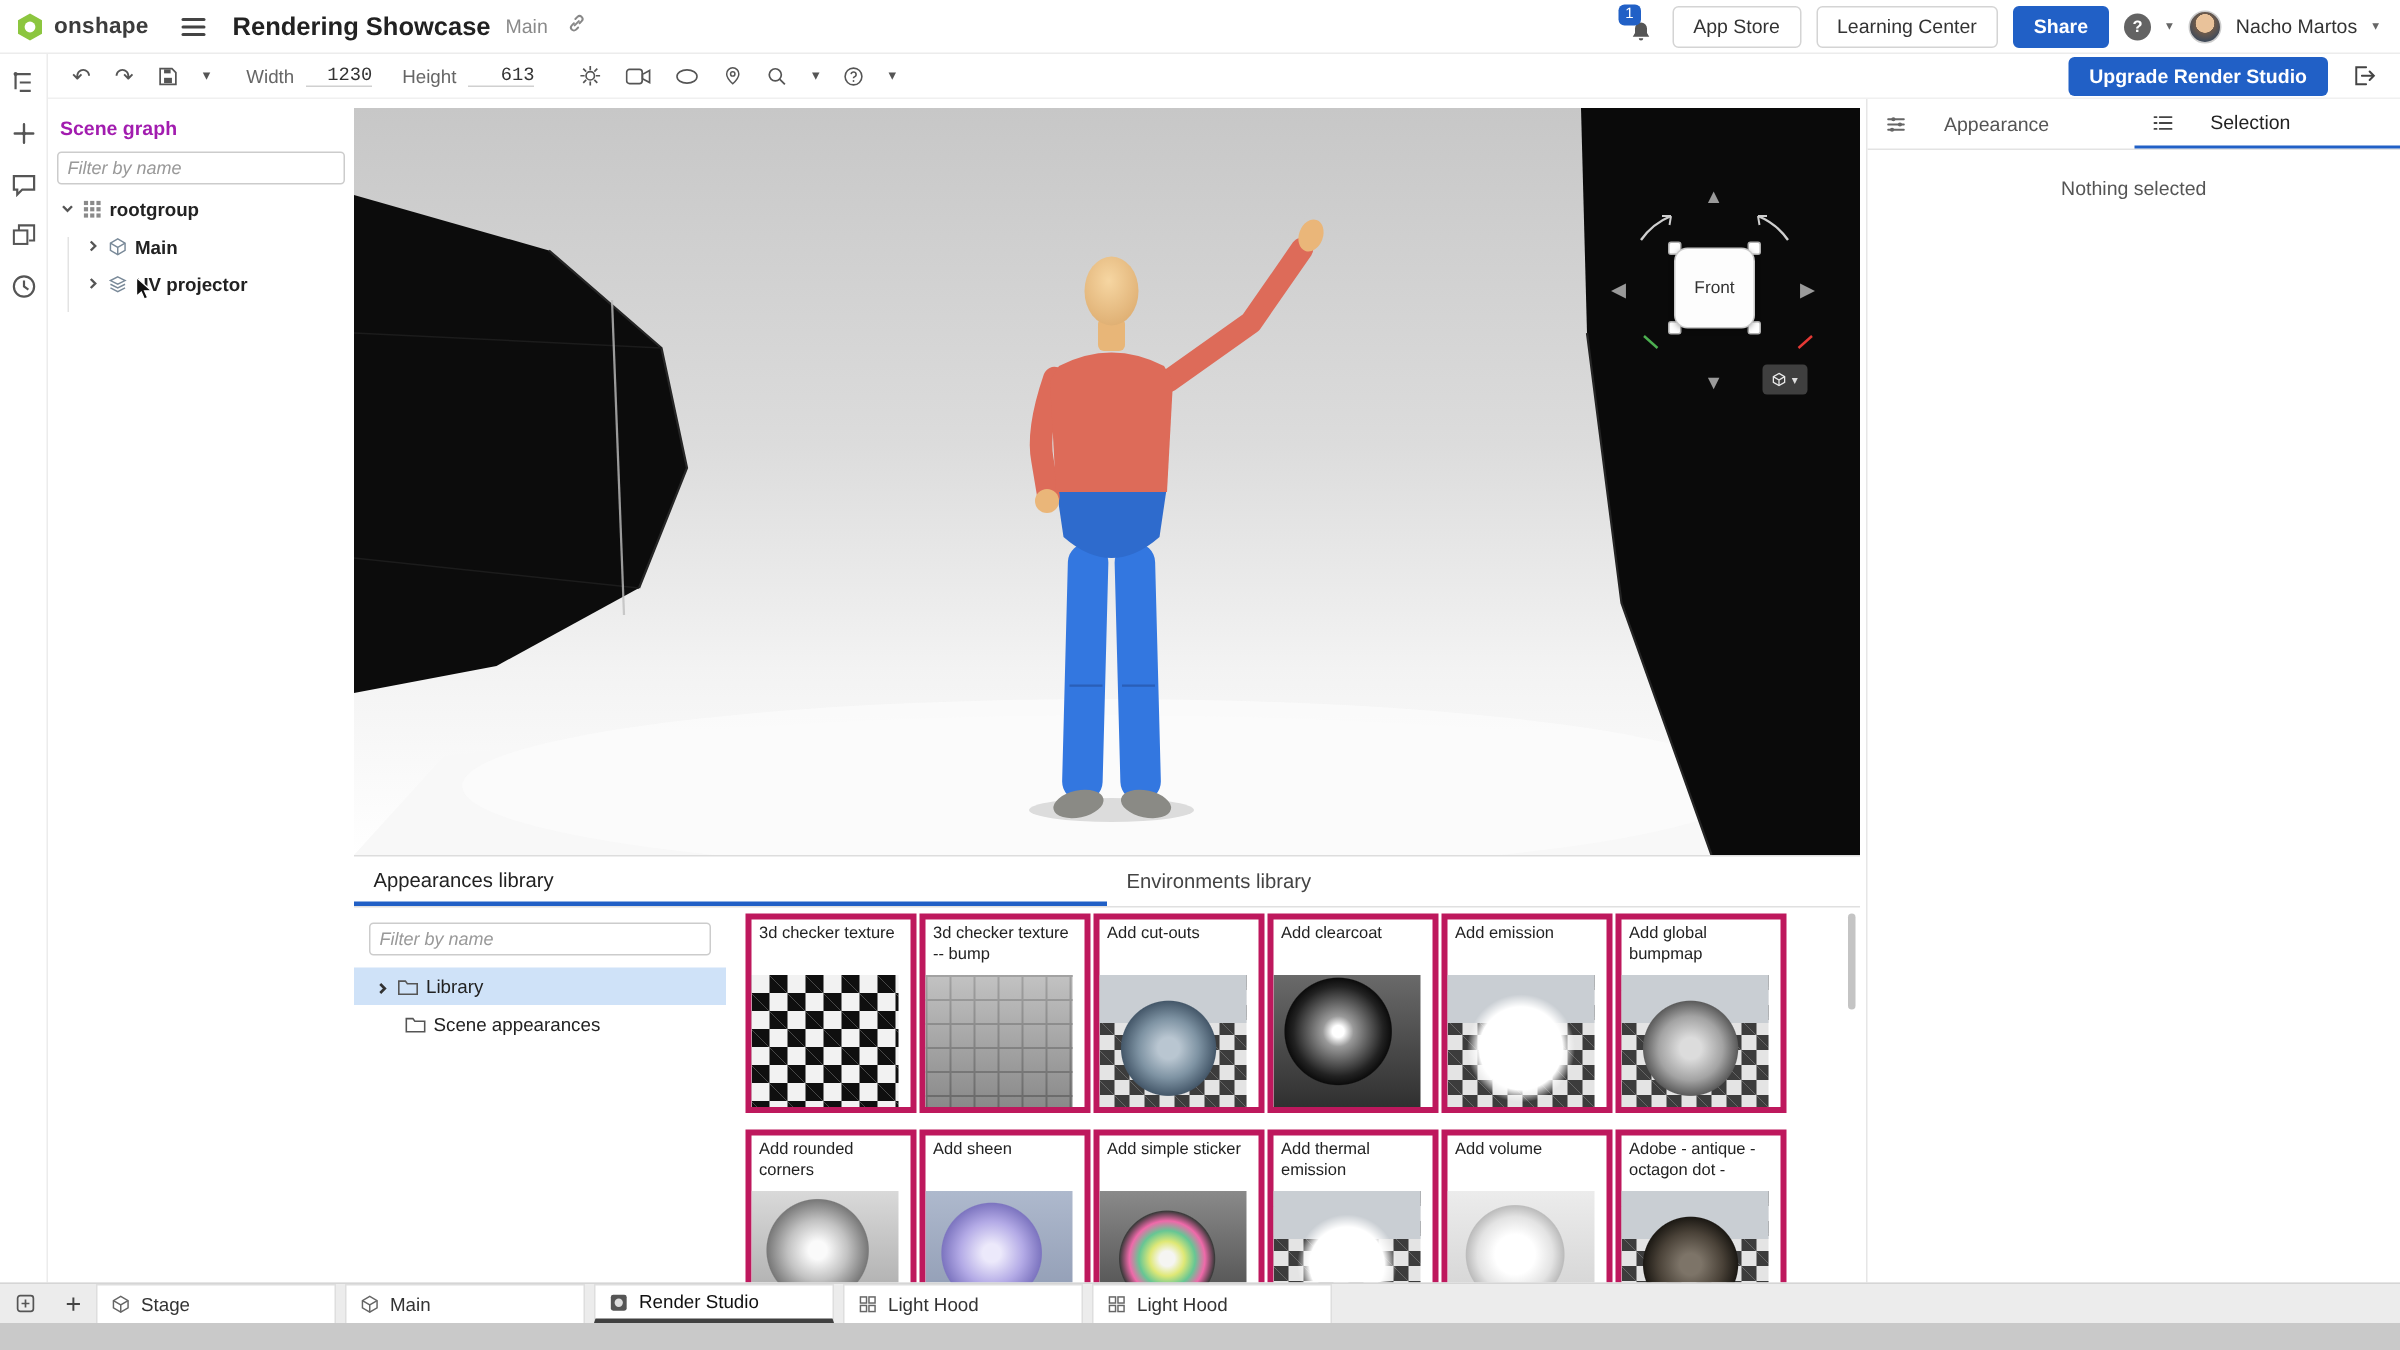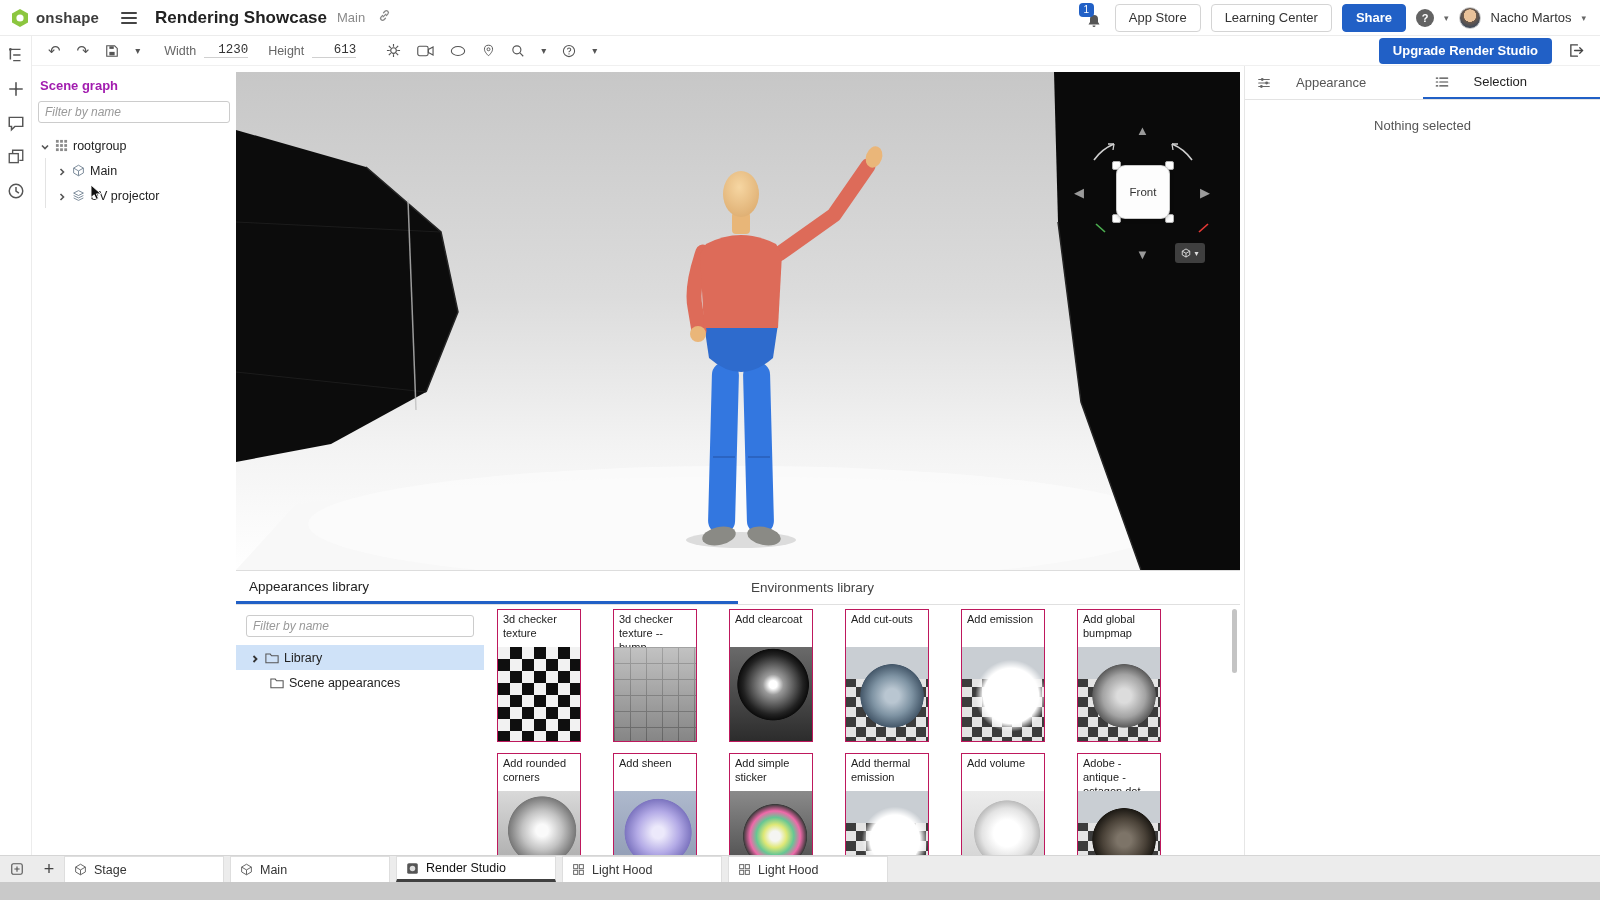--- a/index.html
+++ b/index.html
@@ -51,21 +51,21 @@
     padding-top:10px; gap:16px; }
   .strip-ic { width:18px; height:18px; color:#555; cursor:pointer; }
 
   
   .scene-panel { position:absolute; top:66px; left:32px; width:204px; bottom:45px; background:#fff; }
   .sg-title { font-size:13px; font-weight:700; color:#a21caf; margin:12px 8px 8px; }
   .filter-input { display:block; width:calc(100% - 12px); margin:0 6px; height:22px; border:1px solid #ccc;
     border-radius:3px; font-size:12px; padding:0 6px; outline:none; font-family:inherit; color:#333; }
   .filter-input::placeholder { color:#999; font-style:italic; }
   .tree { margin-top:10px; font-size:12.5px; color:#222; }
-  .tree-row { height:25px; display:flex; align-items:center; gap:5px; padding-left:8px; cursor:pointer; }
+  .tree-row { height:25px; display:flex; gap:5px; padding-left:8px; cursor:pointer;font-weight:bold; }
   .tree-children { margin-left:13px; border-left:1px solid #e3e3e3; }
   .tree-children .tree-row { padding-left:11px; }
   .chev { width:10px; height:10px; flex:0 0 10px; color:#555; }
   .mouse-cursor { position:absolute; left:58px; top:118px; pointer-events:none; }
 
   
   .viewport { position:absolute; left:236px; top:72px; width:1004px; height:498px; background:#dedede; overflow:hidden; }
   .gizmo { position:absolute; left:836px; top:30px; width:160px; height:180px; }
   .gz-arrow { position:absolute; color:#9a9a9a; font-size:13px; cursor:pointer; line-height:1; }
   .gz-cube { position:absolute; left:45px; top:64px; width:52px; height:52px; background:#fdfdfd; border-radius:8px;
@@ -89,21 +89,21 @@
   .lib-tabs { display:flex; height:34px; border-bottom:1px solid #e0e0e0; }
   .lib-tab { flex:1; display:flex; align-items:center; padding-left:13px; font-size:13.5px; color:#444; cursor:pointer; }
   .lib-tab.active { color:#222; border-bottom:3px solid #2160c6; }
   .lib-left { position:absolute; left:0; top:34px; width:248px; bottom:0; }
   .lib-left .filter-input { margin:10px 10px 8px; width:228px; }
   .lib-row { height:25px; display:flex; align-items:center; gap:5px; padding-left:14px; font-size:12.5px; color:#222; cursor:pointer; }
   .lib-row.selected { background:#cfe2f8; }
   .lib-row .indent { width:15px; flex:0 0 15px; }
   .cards { position:absolute; left:261px; top:38px; display:grid;
     grid-template-columns:repeat(6,100px); gap:11px 16px; }
-  .card { width:84px; height:133px; border:1px solid #be185d; background:#fff; cursor:pointer; overflow:hidden; }
+  .card { width:114px; height:133px; border:4px solid #be185d; background:#fff; cursor:pointer; overflow:hidden; }
   .card-label { height:37px; padding:3px 5px 0; font-size:11px; line-height:1.25; color:#222; overflow:hidden; }
   .thumb { height:94px; width:98px; }
   .lib-scroll { position:absolute; right:3px; top:38px; width:5px; height:64px; background:#c4c4c4; border-radius:3px; cursor:pointer; }
 
   
   .t-check { background-image:
       linear-gradient(45deg,#0f0f0f 25%,transparent 25%,transparent 75%,#0f0f0f 75%),
       linear-gradient(45deg,#0f0f0f 25%,#f2f2f2 25%,#f2f2f2 75%,#0f0f0f 75%);
     background-position:0 0,12px 12px; background-size:24px 24px; }
   .t-tiles { background-image:
@@ -474,26 +474,26 @@
     <div class="cards">
       <div class="card">
         <div class="card-label">3d checker texture</div>
         <div class="thumb t-check"></div>
       </div>
       <div class="card">
         <div class="card-label">3d checker texture -- bump</div>
         <div class="thumb t-tiles"></div>
       </div>
       <div class="card">
+        <div class="card-label">Add cut-outs</div>
+        <div class="thumb env t-cutouts"></div>
+      </div>
+      <div class="card">
         <div class="card-label">Add clearcoat</div>
         <div class="thumb plain t-clearcoat"></div>
-      </div>
-      <div class="card">
-        <div class="card-label">Add cut-outs</div>
-        <div class="thumb env t-cutouts"></div>
       </div>
       <div class="card">
         <div class="card-label">Add emission</div>
         <div class="thumb env t-emission"></div>
       </div>
       <div class="card">
         <div class="card-label">Add global bumpmap</div>
         <div class="thumb env t-bumpmap"></div>
       </div>
       <div class="card">

